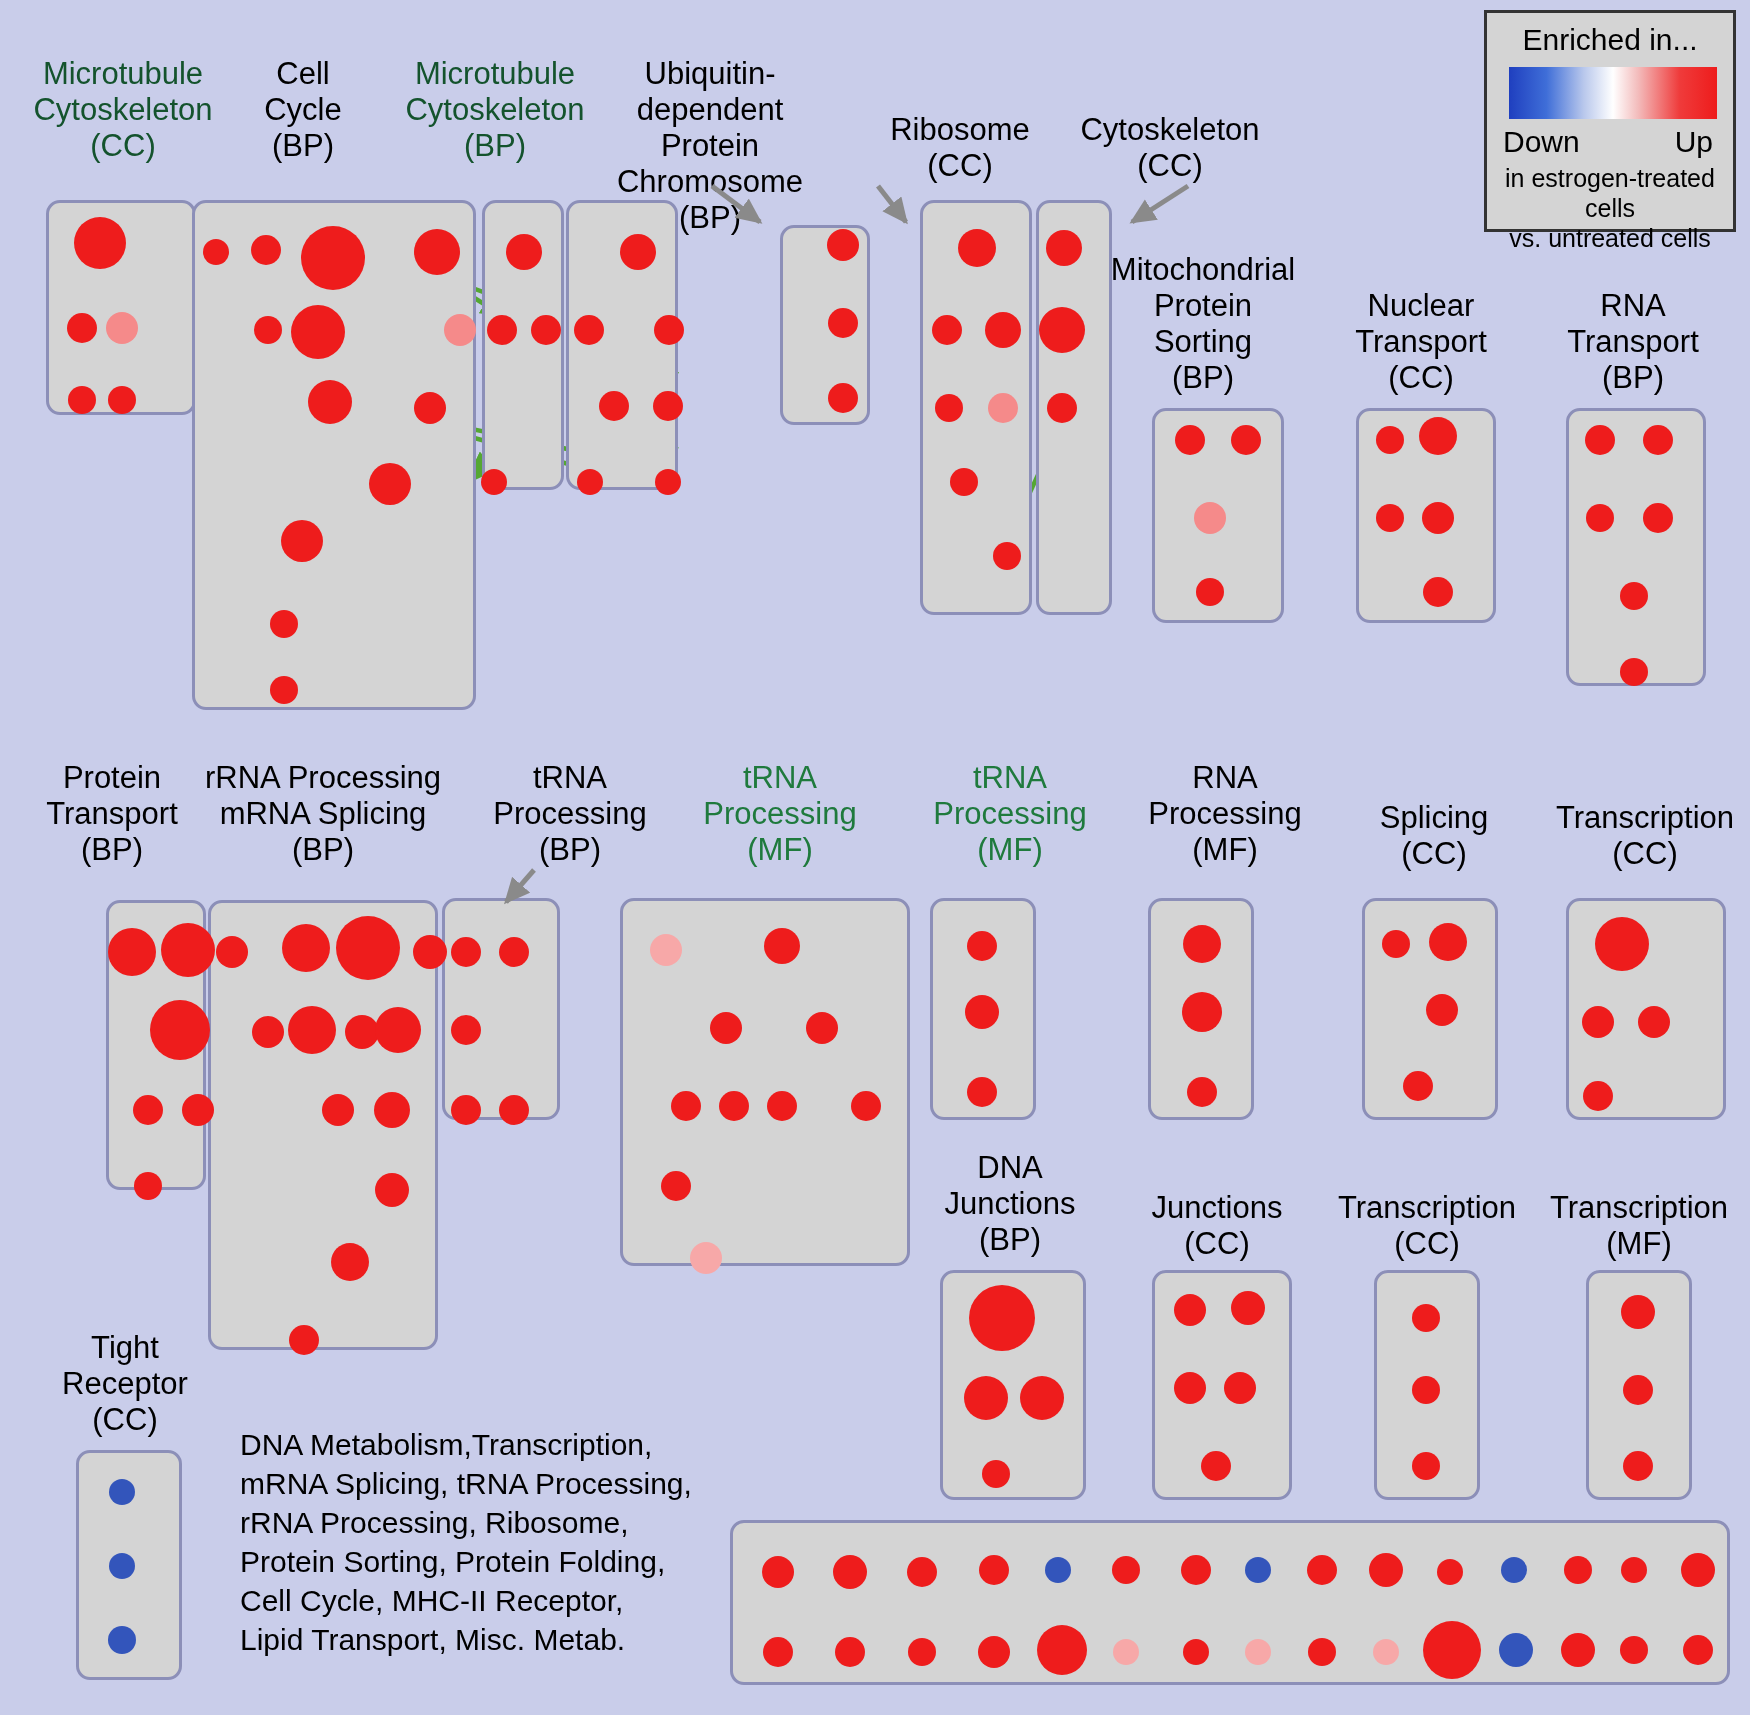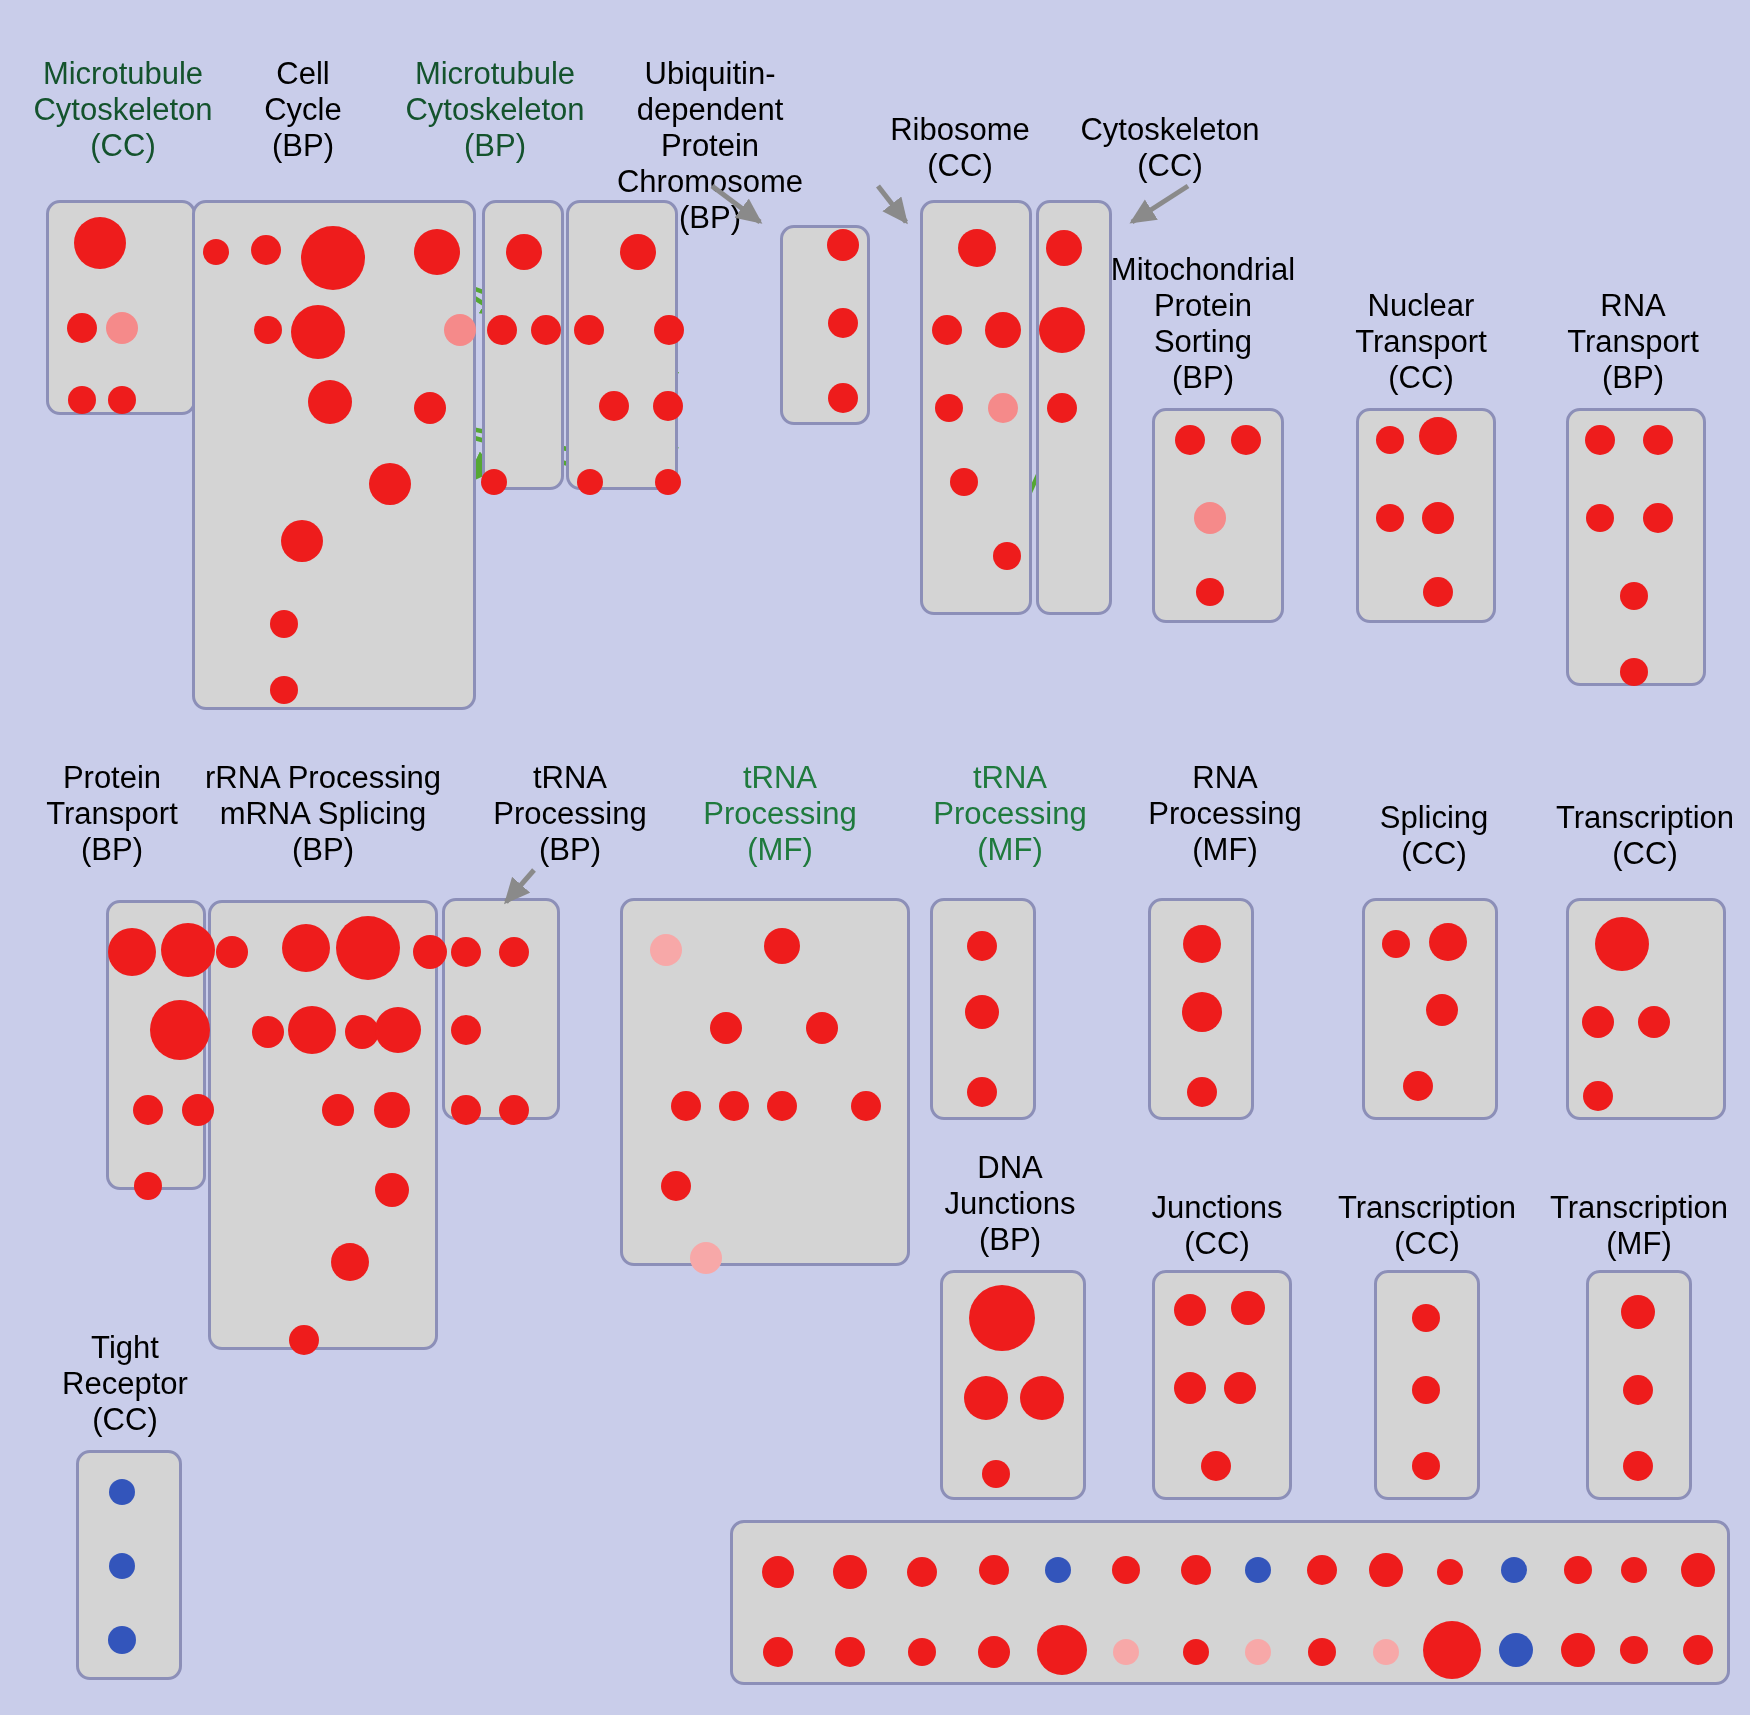--- a/index.html
+++ b/index.html
@@ -451,15 +451,29 @@
       <path d="M1188,186 L1132,222" marker-end="url(#grayarrow)"></path>
       <path d="M534,870 L506,902" marker-end="url(#grayarrow)"></path>
     </g>
     <defs>
       <marker id="grayarrow" markerWidth="6" markerHeight="6" refX="4.6" refY="2.4" orient="auto">
         <path d="M0,0 L5.2,2.4 L0,4.8 z" fill="#8a8a8a"></path>
       </marker>
     </defs>
   </svg>
 
-
+  <div id="multitext">DNA Metabolism,Transcription,
+mRNA Splicing, tRNA Processing,
+rRNA Processing, Ribosome,
+Protein Sorting, Protein Folding,
+Cell Cycle, MHC-II Receptor,
+Lipid Transport, Misc. Metab.</div>
+
+  <div id="legend">
+    <div class="title">Enriched in...</div>
+    <div class="bar"></div>
+    <div class="down">Down</div>
+    <div class="up">Up</div>
+    <div class="sub">in estrogen-treated cells
+vs. untreated cells</div>
+  </div>
 
 </div>
 
 </body></html>

